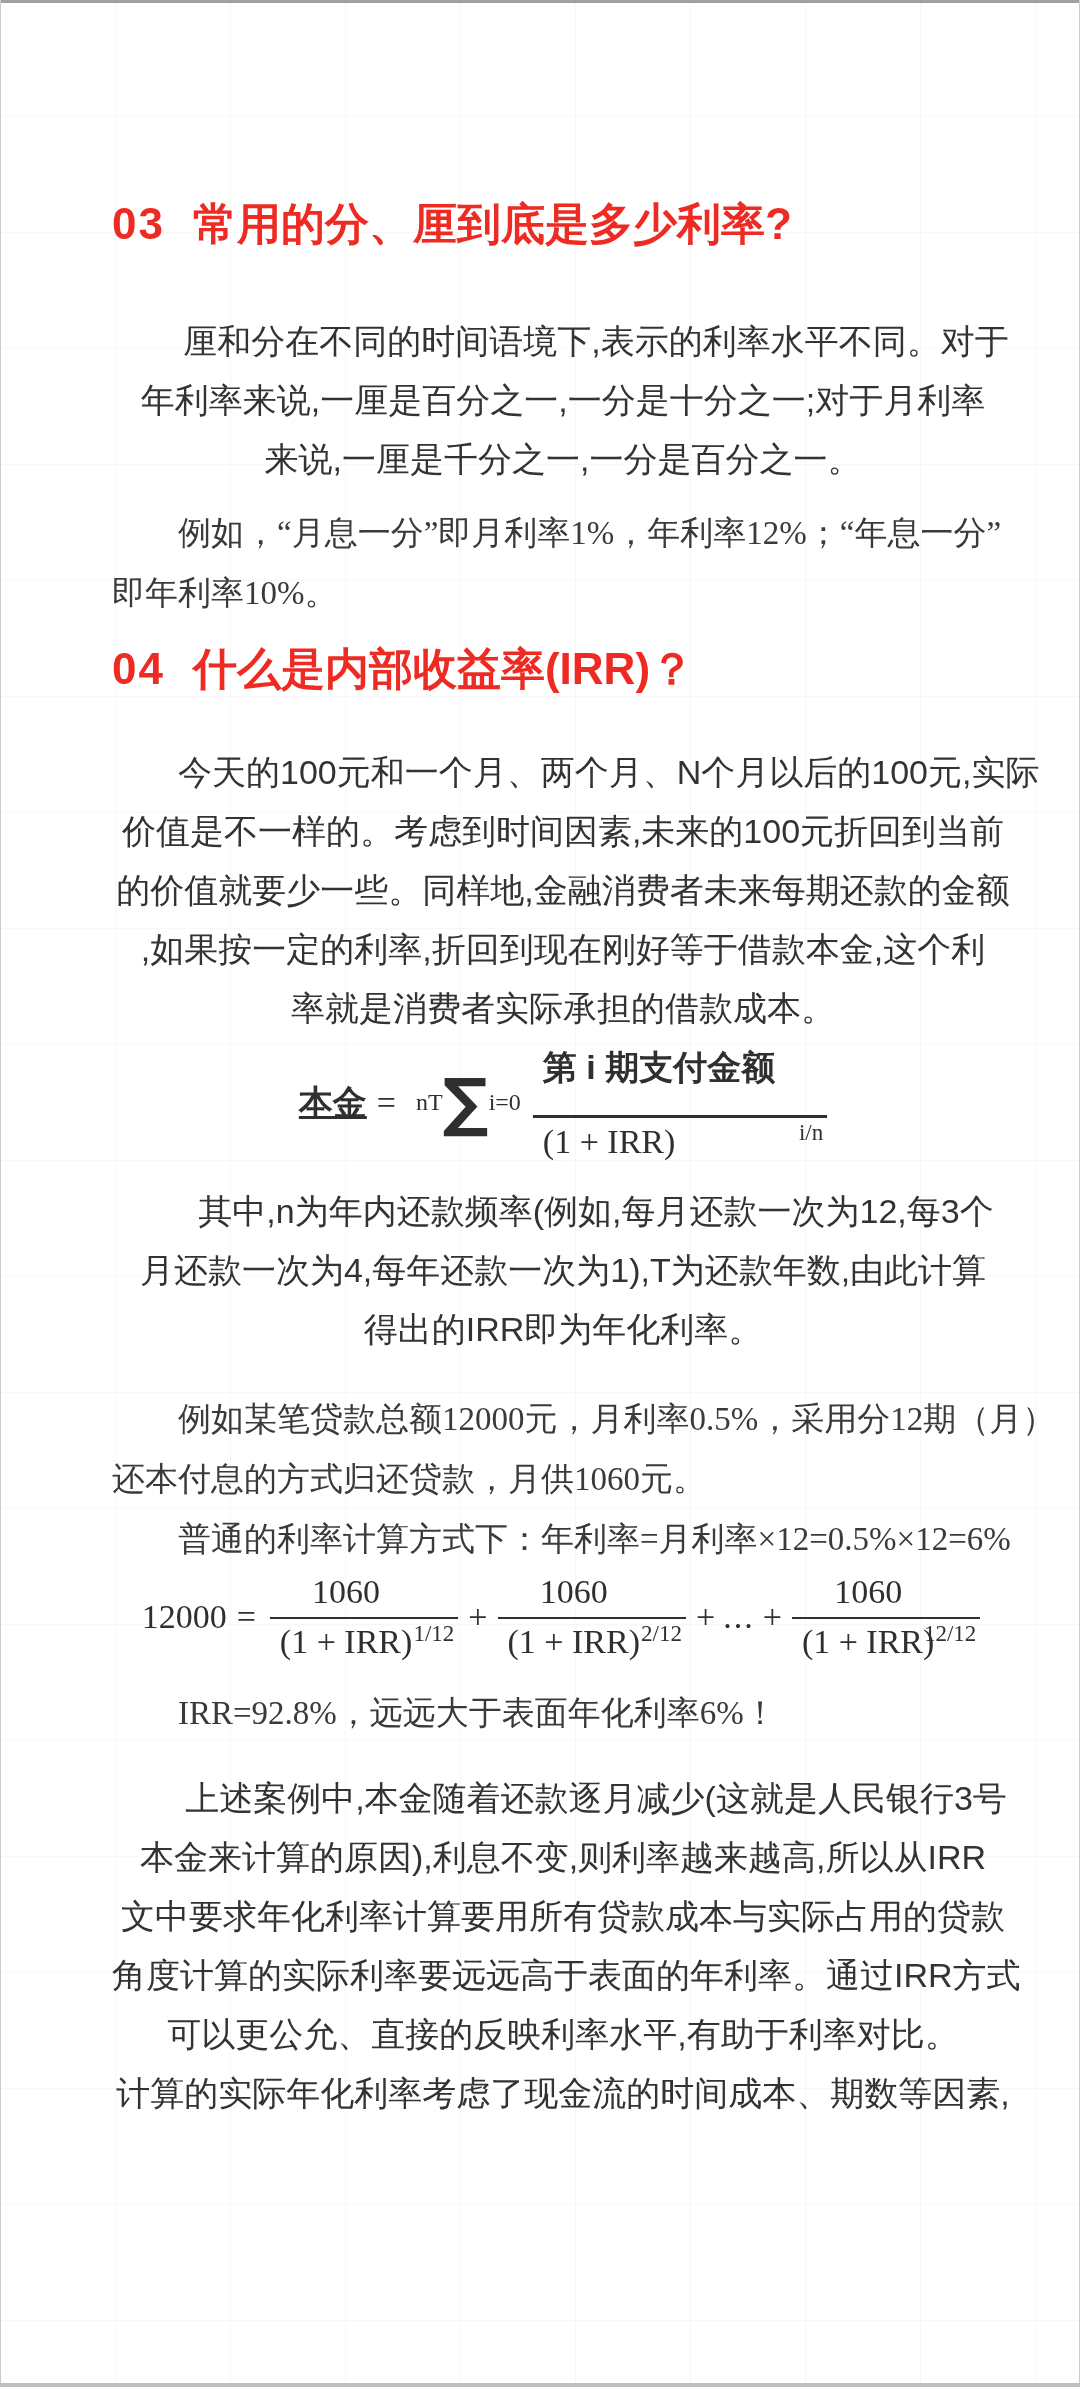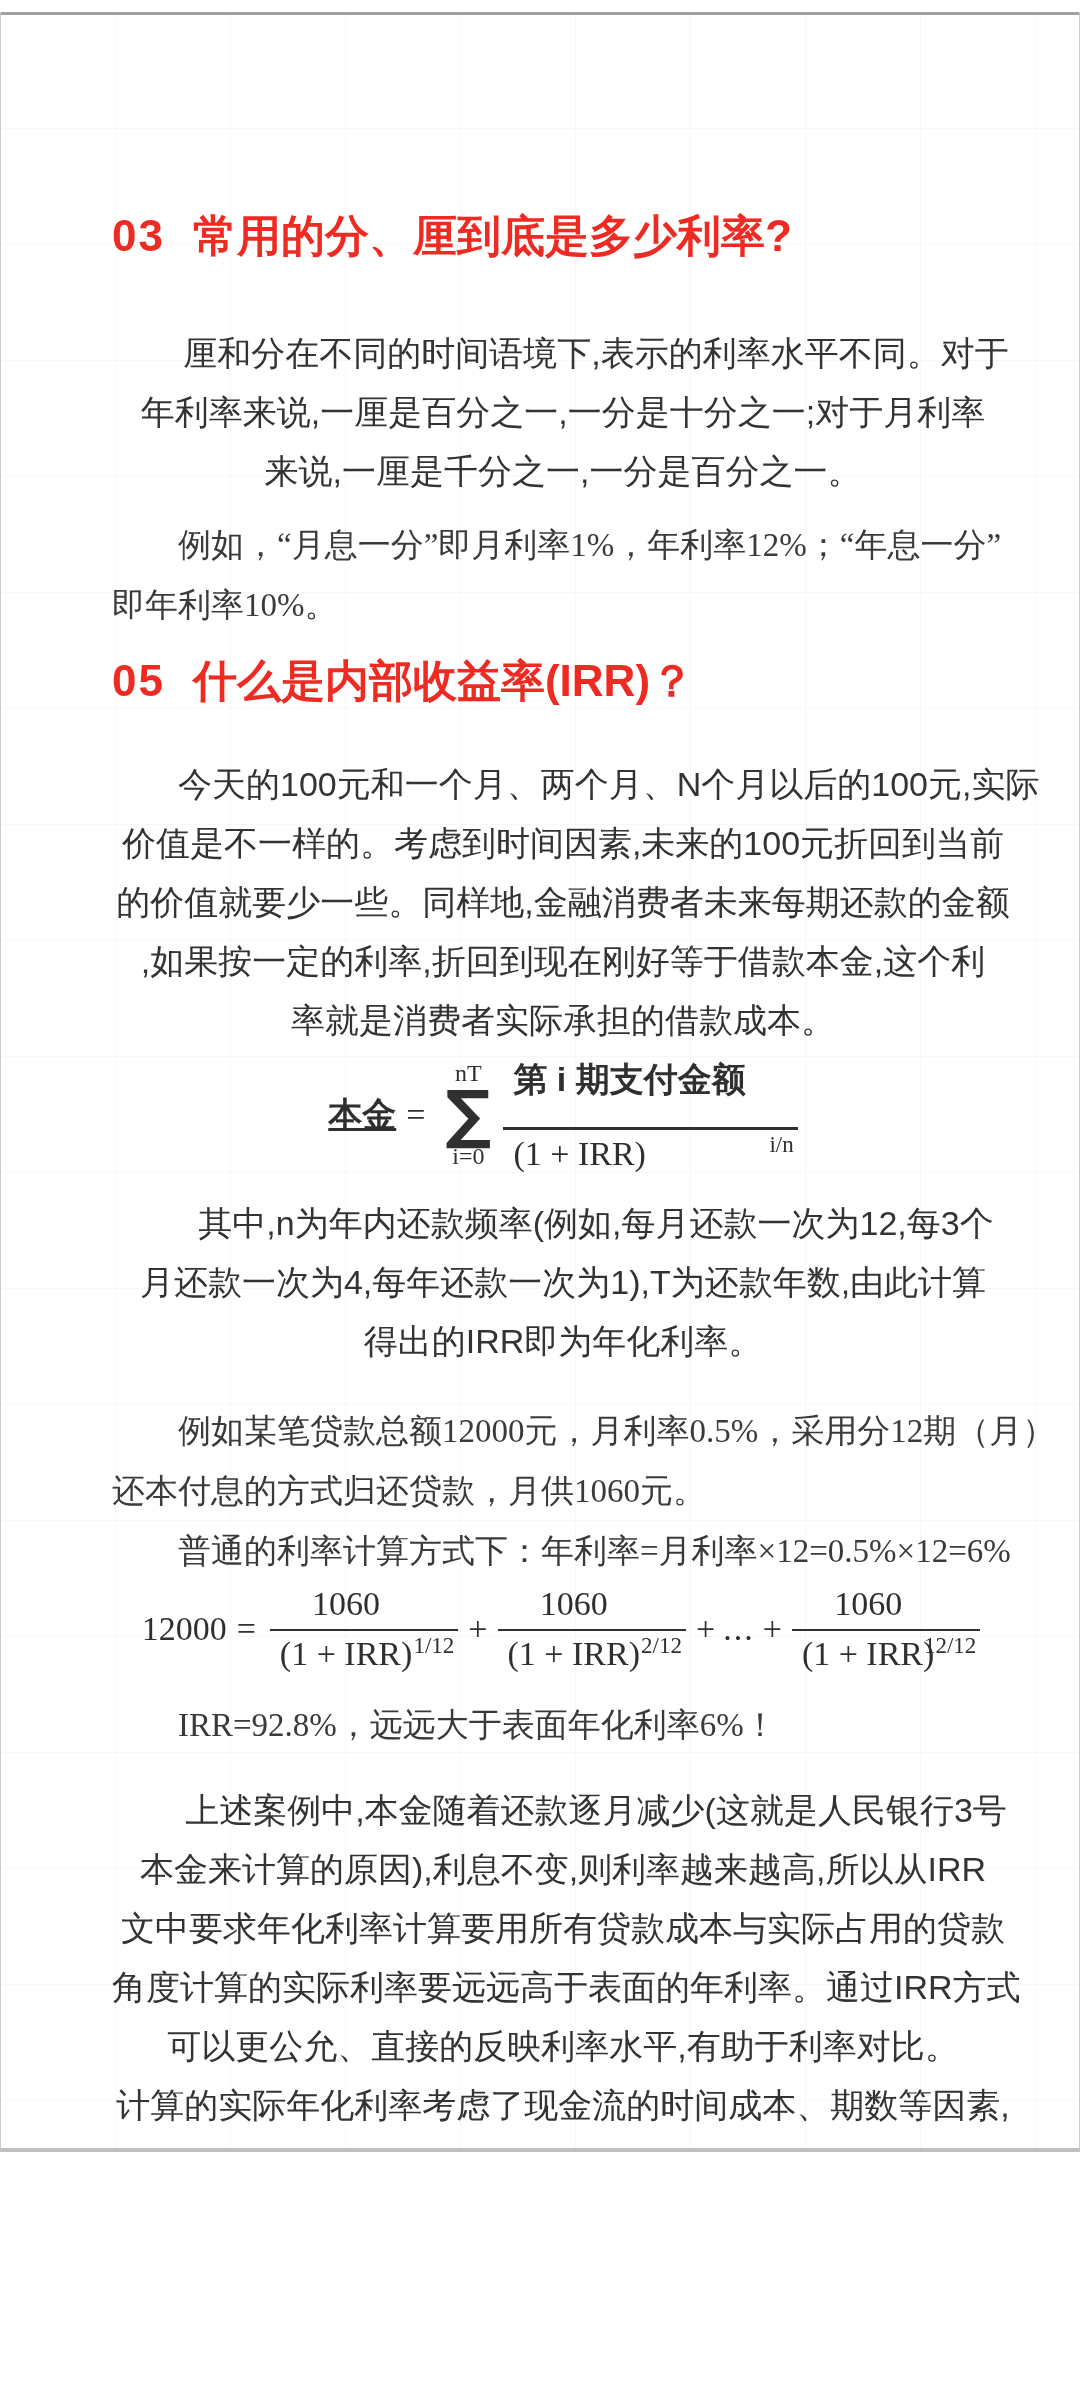--- a/index.html
+++ b/index.html
@@ -1,28 +1,27 @@
 <!DOCTYPE html>
 <html><head>
 <meta charset="utf-8">
 <style>
   * { margin:0; padding:0; box-sizing:border-box; }
   html,body { background:#ffffff; }
   .page {
     position:relative;
-    width:1080px; height:2140px;
+    width:1080px; height:2387px;
     background-color:#ffffff;
     background-image:
       linear-gradient(#f7f7f7 1px, transparent 1px),
       linear-gradient(90deg, #f7f7f7 1px, transparent 1px);
     background-size:115px 116px;
     overflow:hidden;
     font-family:"Liberation Sans", sans-serif;
     color:#333333;
-    margin-top:12px;
   }
   .edge-top    { position:absolute; top:0; left:0; width:100%; height:3px; background:#a0a0a0; }
   .edge-bottom { position:absolute; bottom:0; left:0; width:100%; height:4px; background:#bfbfbf; }
   .edge-left   { position:absolute; top:0; left:0; width:1px; height:100%; background:#cccccc; }
   .edge-right  { position:absolute; top:0; right:0; width:1px; height:100%; background:#cccccc; }
 
   .content { position:relative; padding:0 66px 0 112px; }
 
   .h-red { color:#ee2b23; font-weight:bold; font-size:44px; line-height:52px; white-space:nowrap; }
   .h-red .h-num { margin-right:28px; letter-spacing:2px; }
@@ -44,21 +43,21 @@
   .p7 { margin-top:0; }
   .p8 { margin-top:24px; }
   .p9 { margin-top:26px; }
 
   .formula { display:flex; align-items:center; justify-content:center; color:#2f2f2f; }
   .formula1 { margin-top:6px; height:118px; }
   .formula2 { margin-top:6px; height:84px; font-family:"Liberation Serif", serif; font-size:34px; }
 
   .f-lhs-cjk { font-family:"Liberation Sans", sans-serif; font-weight:bold; font-size:34px;text-decoration:underline; }
   .f-eq { font-family:"Liberation Serif", serif; font-size:34px; margin:0 10px; }
-  .sigma-block { display:flex; flex-direction:column; align-items:center; margin:0 4px 0 10px;
+  .sigma-block { display:flex; flex-direction:row; align-items:center; margin:0 4px 0 10px;
                  font-family:"Liberation Serif", serif; }
   .sigma-top, .sigma-bottom { font-size:24px; line-height:1.05; }
   .sigma { font-family:"DejaVu Sans", sans-serif; font-size:64px; line-height:0.9; font-weight:bold; }
 
   .frac { display:inline-flex; flex-direction:column; align-items:stretch; margin-left:8px; }
   .frac-num { text-align:center; padding:0 52px 24px 10px; }
   .f1-num { font-family:"Liberation Sans", sans-serif; font-weight:bold; font-size:34px; }
   .frac-den { border-top:3px solid #2f2f2f; position:relative; text-align:left;
               padding:5px 52px 0 10px; font-family:"Liberation Serif", serif; font-size:34px; }
   .frac-exp { position:absolute; top:2px; right:4px; font-size:23px; }
@@ -88,21 +87,21 @@
       <div class="line">年利率来说,一厘是百分之一,一分是十分之一;对于月利率</div>
       <div class="line">来说,一厘是千分之一,一分是百分之一。</div>
     </div>
 
     <div class="para kai p2">
       <div class="line indent">例如，“月息一分”即月利率1%，年利率12%；“年息一分”</div>
       <div class="line">即年利率10%。</div>
     </div>
 
     <div class="h-red h04">
-      <span class="h-num">05</span><span class="h-title">什么是内部收益率(IRR)？</span>
+      <span class="h-num">04</span><span class="h-title">什么是内部收益率(IRR)？</span>
     </div>
 
     <div class="para sans p3">
       <div class="line indent">今天的100元和一个月、两个月、N个月以后的100元,实际</div>
       <div class="line">价值是不一样的。考虑到时间因素,未来的100元折回到当前</div>
       <div class="line">的价值就要少一些。同样地,金融消费者未来每期还款的金额</div>
       <div class="line">,如果按一定的利率,折回到现在刚好等于借款本金,这个利</div>
       <div class="line">率就是消费者实际承担的借款成本。</div>
     </div>
 

